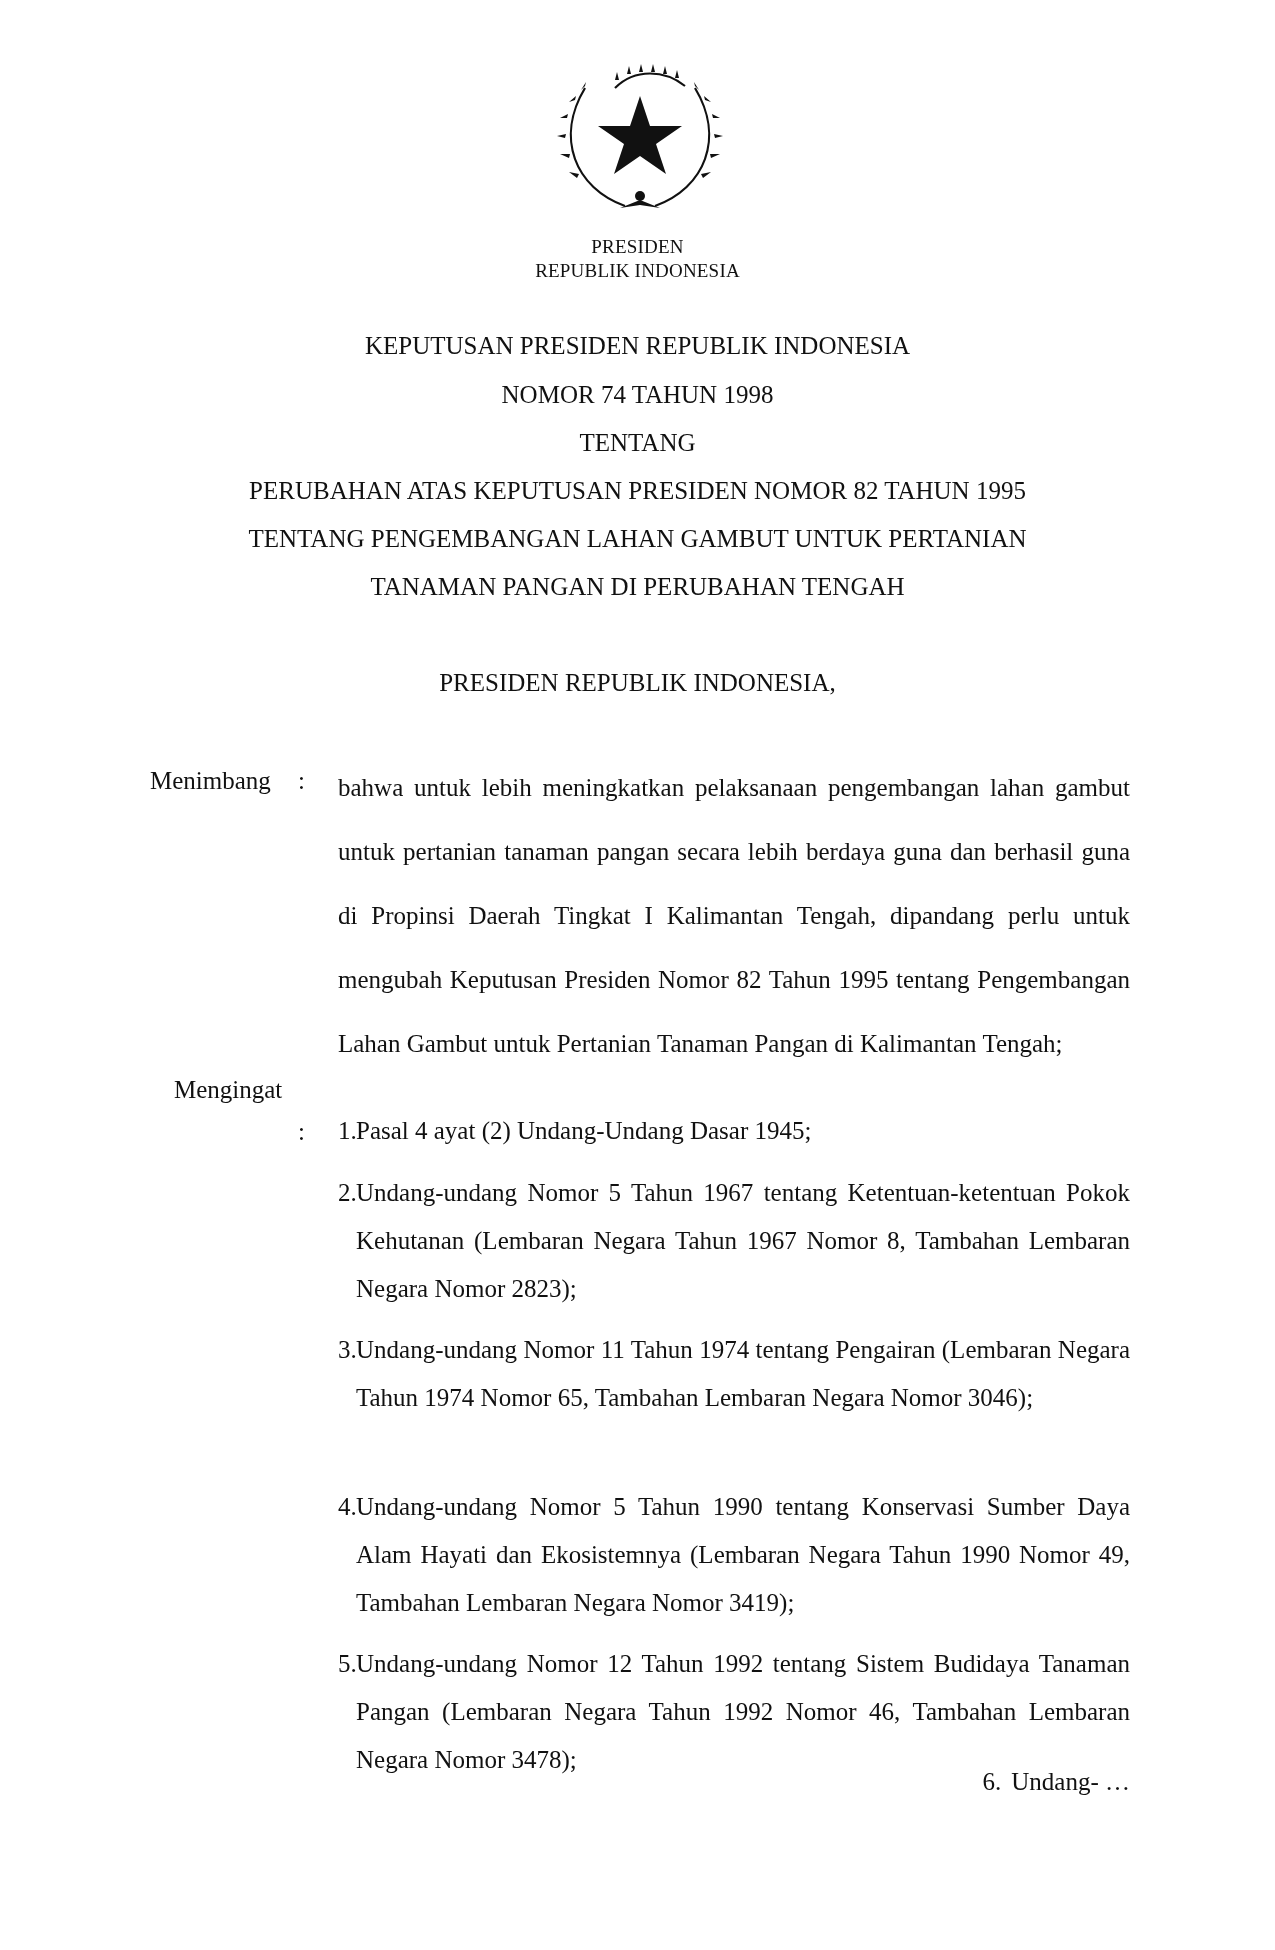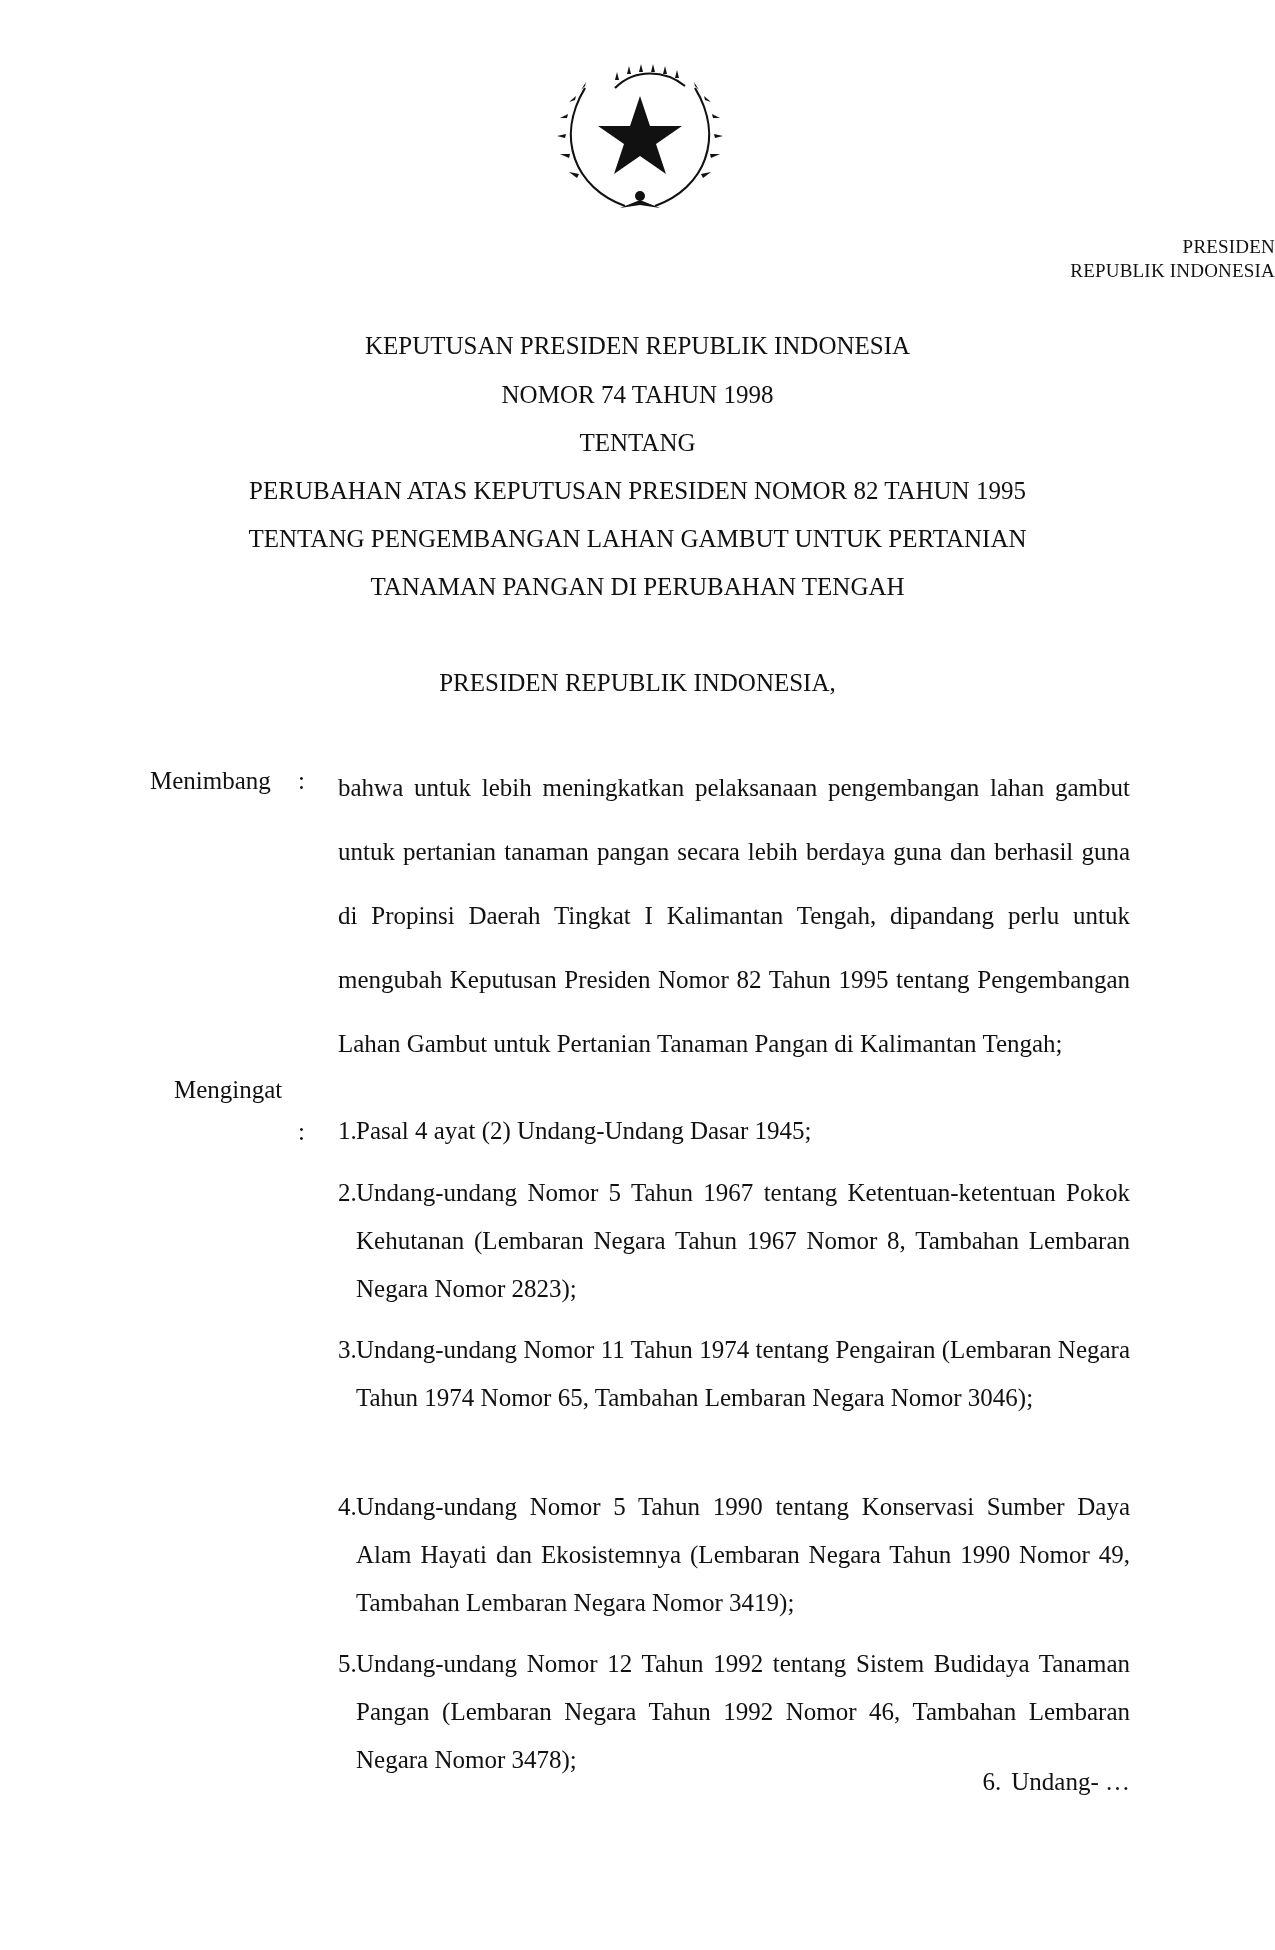--- a/index.html
+++ b/index.html
@@ -1,21 +1,21 @@
 <!DOCTYPE html>
 <html><head>
   <meta charset="utf-8">
   <style>
     html, body { margin: 0; padding: 0; background: #ffffff; }
     body {
       width: 1275px; height: 1950px; position: relative; overflow: hidden;
       font-family: "Liberation Serif", serif; color: #111111;
     }
     .emblem { position: absolute; left: 555px; top: 58px; width: 170px; height: 160px; }
-    .hdr { position: absolute; left: 0; width: 1275px; text-align: right; font-size: 19px; letter-spacing: 0.2px; }
+    .hdr { position: absolute; left: 0; width: 1275px; text-align: center; font-size: 19px; letter-spacing: 0.2px; }
     .title { position: absolute; left: 0; width: 1275px; text-align: center; font-size: 25px; }
     .label { position: absolute; left: 150px; font-size: 25px; }
     .colon { position: absolute; font-size: 25px; }
     .para {
       position: absolute; left: 338px; width: 792px; font-size: 25px;
       line-height: 64px; text-align: justify; text-align-last: left;
     }
     .item { position: absolute; left: 338px; width: 792px; font-size: 25px; line-height: 48px; }
     .item .num { position: absolute; left: 0; top: 0; }
     .item .txt { margin-left: 18px; text-align: justify; text-align-last: left; }

